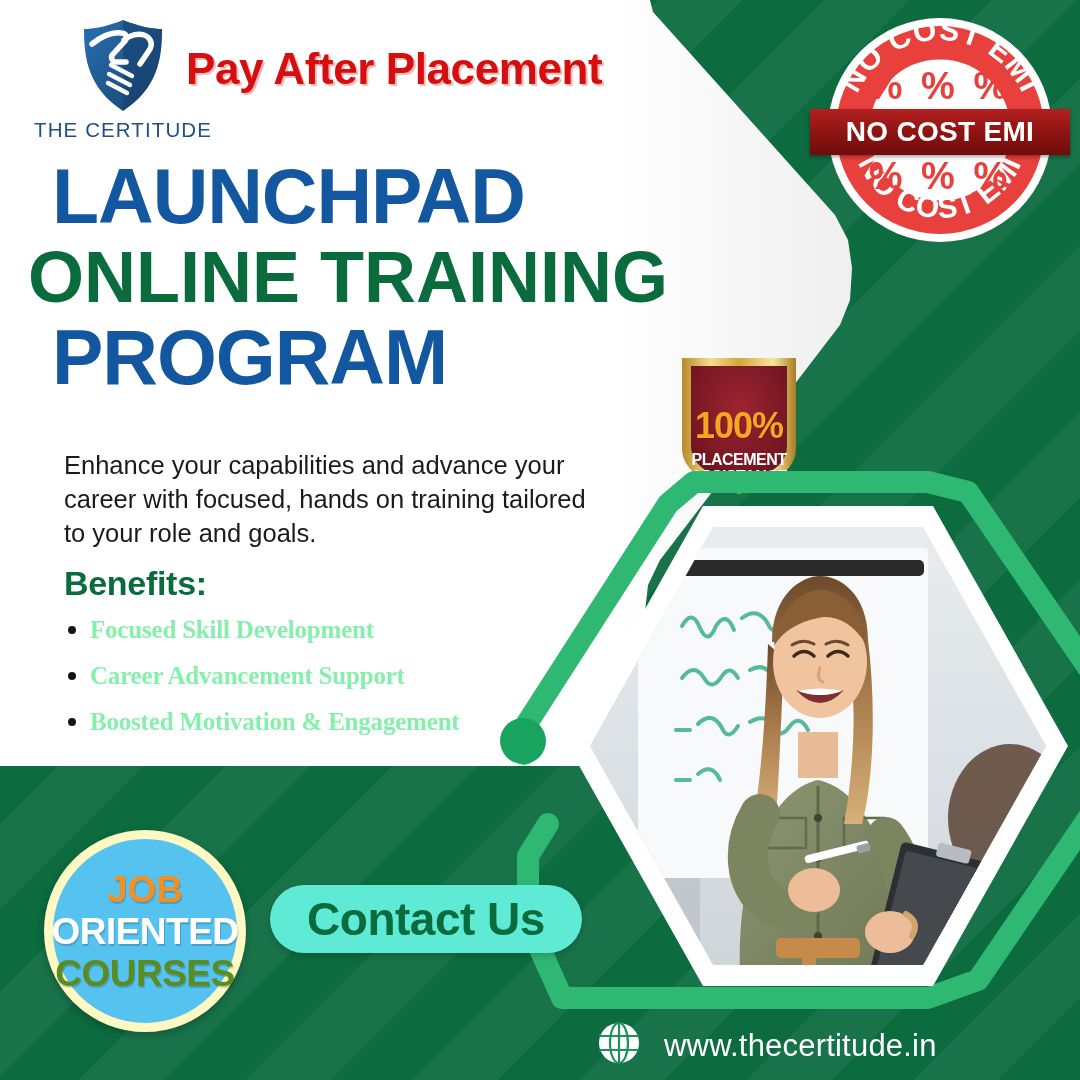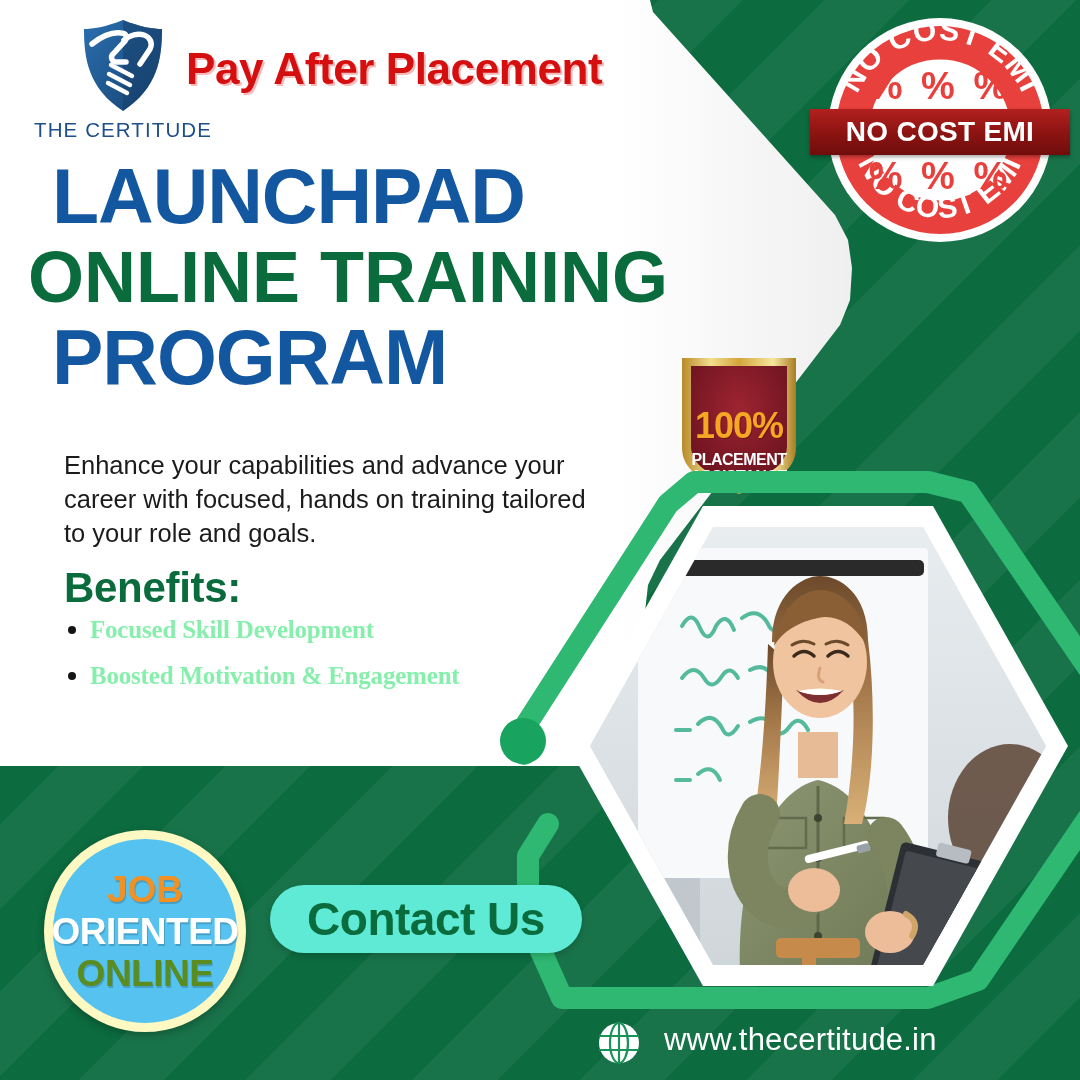--- a/index.html
+++ b/index.html
@@ -95,21 +95,21 @@
 
   
   .desc {
     position:absolute; left:64px; top:448px; width:530px;
     font-size:25.5px; line-height:1.34; color:#1b1b1b;
   }
 
   
   .benefits-title {
     position:absolute; left:64px; top:564px;
-    font-size:42px; font-weight:bold; color:#0a6b3c;
+    font-size:34px; font-weight:bold; color:#0a6b3c;
     letter-spacing:-0.3px;
   }
   .benefits-list {
     position:absolute; left:64px; top:616px; width:520px;
     list-style:none;
   }
   .benefits-list li {
     position:relative;
     padding-left:26px;
     font-size:25px; font-weight:bold; color:#86efac;
@@ -204,21 +204,21 @@
     width:312px; height:68px;
     background:#5eead4; border-radius:36px;
     display:flex; align-items:center; justify-content:center;
     font-size:46px; font-weight:bold; color:#0a6b3c;
     letter-spacing:-0.5px;
     box-shadow:0 3px 7px rgba(0,0,0,.18);
   }
 
   
   .footer { position:absolute; left:598px; top:1022px;
-            display:flex; align-items:flex-start; gap:24px; }
+            display:flex; align-items:flex-end; gap:24px; }
   .globe-icon { width:42px; height:42px; display:block; }
   .site-url { font-size:31px; color:#ffffff; letter-spacing:0.2px; }
 </style>
 </head>
 <body>
 
 <div id="poster">
 
   <div class="bg-base"></div>
   <div class="bg-stripes"></div>
@@ -253,20 +253,21 @@
     <div class="h-line h-blue l1">LAUNCHPAD</div>
     <div class="h-line h-green l2">ONLINE  TRAINING</div>
     <div class="h-line h-blue l3">PROGRAM</div>
   </div>
 
   <div class="desc">Enhance your capabilities and advance your career with focused, hands on training tailored to your role and goals.</div>
 
   <div class="benefits-title">Benefits:</div>
   <ul class="benefits-list">
     <li>Focused Skill Development</li>
+    <li>Career Advancement Support</li>
     <li>Boosted Motivation &amp; Engagement</li>
   </ul>
 
   <div class="emi-stamp">
     <svg viewBox="0 0 232 232" width="232" height="232">
       <defs>
         <path id="arcTop" d="M 26 116 A 90 90 0 0 1 206 116"></path>
         <path id="arcBot" d="M 28 116 A 88 88 0 0 0 204 116"></path>
       </defs>
       <circle cx="116" cy="116" r="112" fill="#ffffff"></circle>
@@ -405,21 +406,21 @@
         <ellipse cx="300" cy="414" rx="25" ry="21" fill="#ecbd98"></ellipse>
 
         <path d="M316 396 q14 8 6 22" stroke="#d0a56a" stroke-width="6" fill="none" stroke-linecap="round"></path>
       </svg>
     </div>
   </div>
 
   <div class="joc-badge">
     <div class="joc-l1">JOB</div>
     <div class="joc-l2">ORIENTED</div>
-    <div class="joc-l3">ONLINE</div>
+    <div class="joc-l3">COURSES</div>
   </div>
 
   <div class="contact-btn">Contact Us</div>
 
   <div class="footer">
     <svg class="globe-icon" viewBox="0 0 42 42">
       <circle cx="21" cy="21" r="20" fill="#ffffff"></circle>
       <g stroke="#1a9259" stroke-width="2.2" fill="none">
         <line x1="1" y1="14" x2="41" y2="14"></line>
         <line x1="1" y1="28" x2="41" y2="28"></line>

